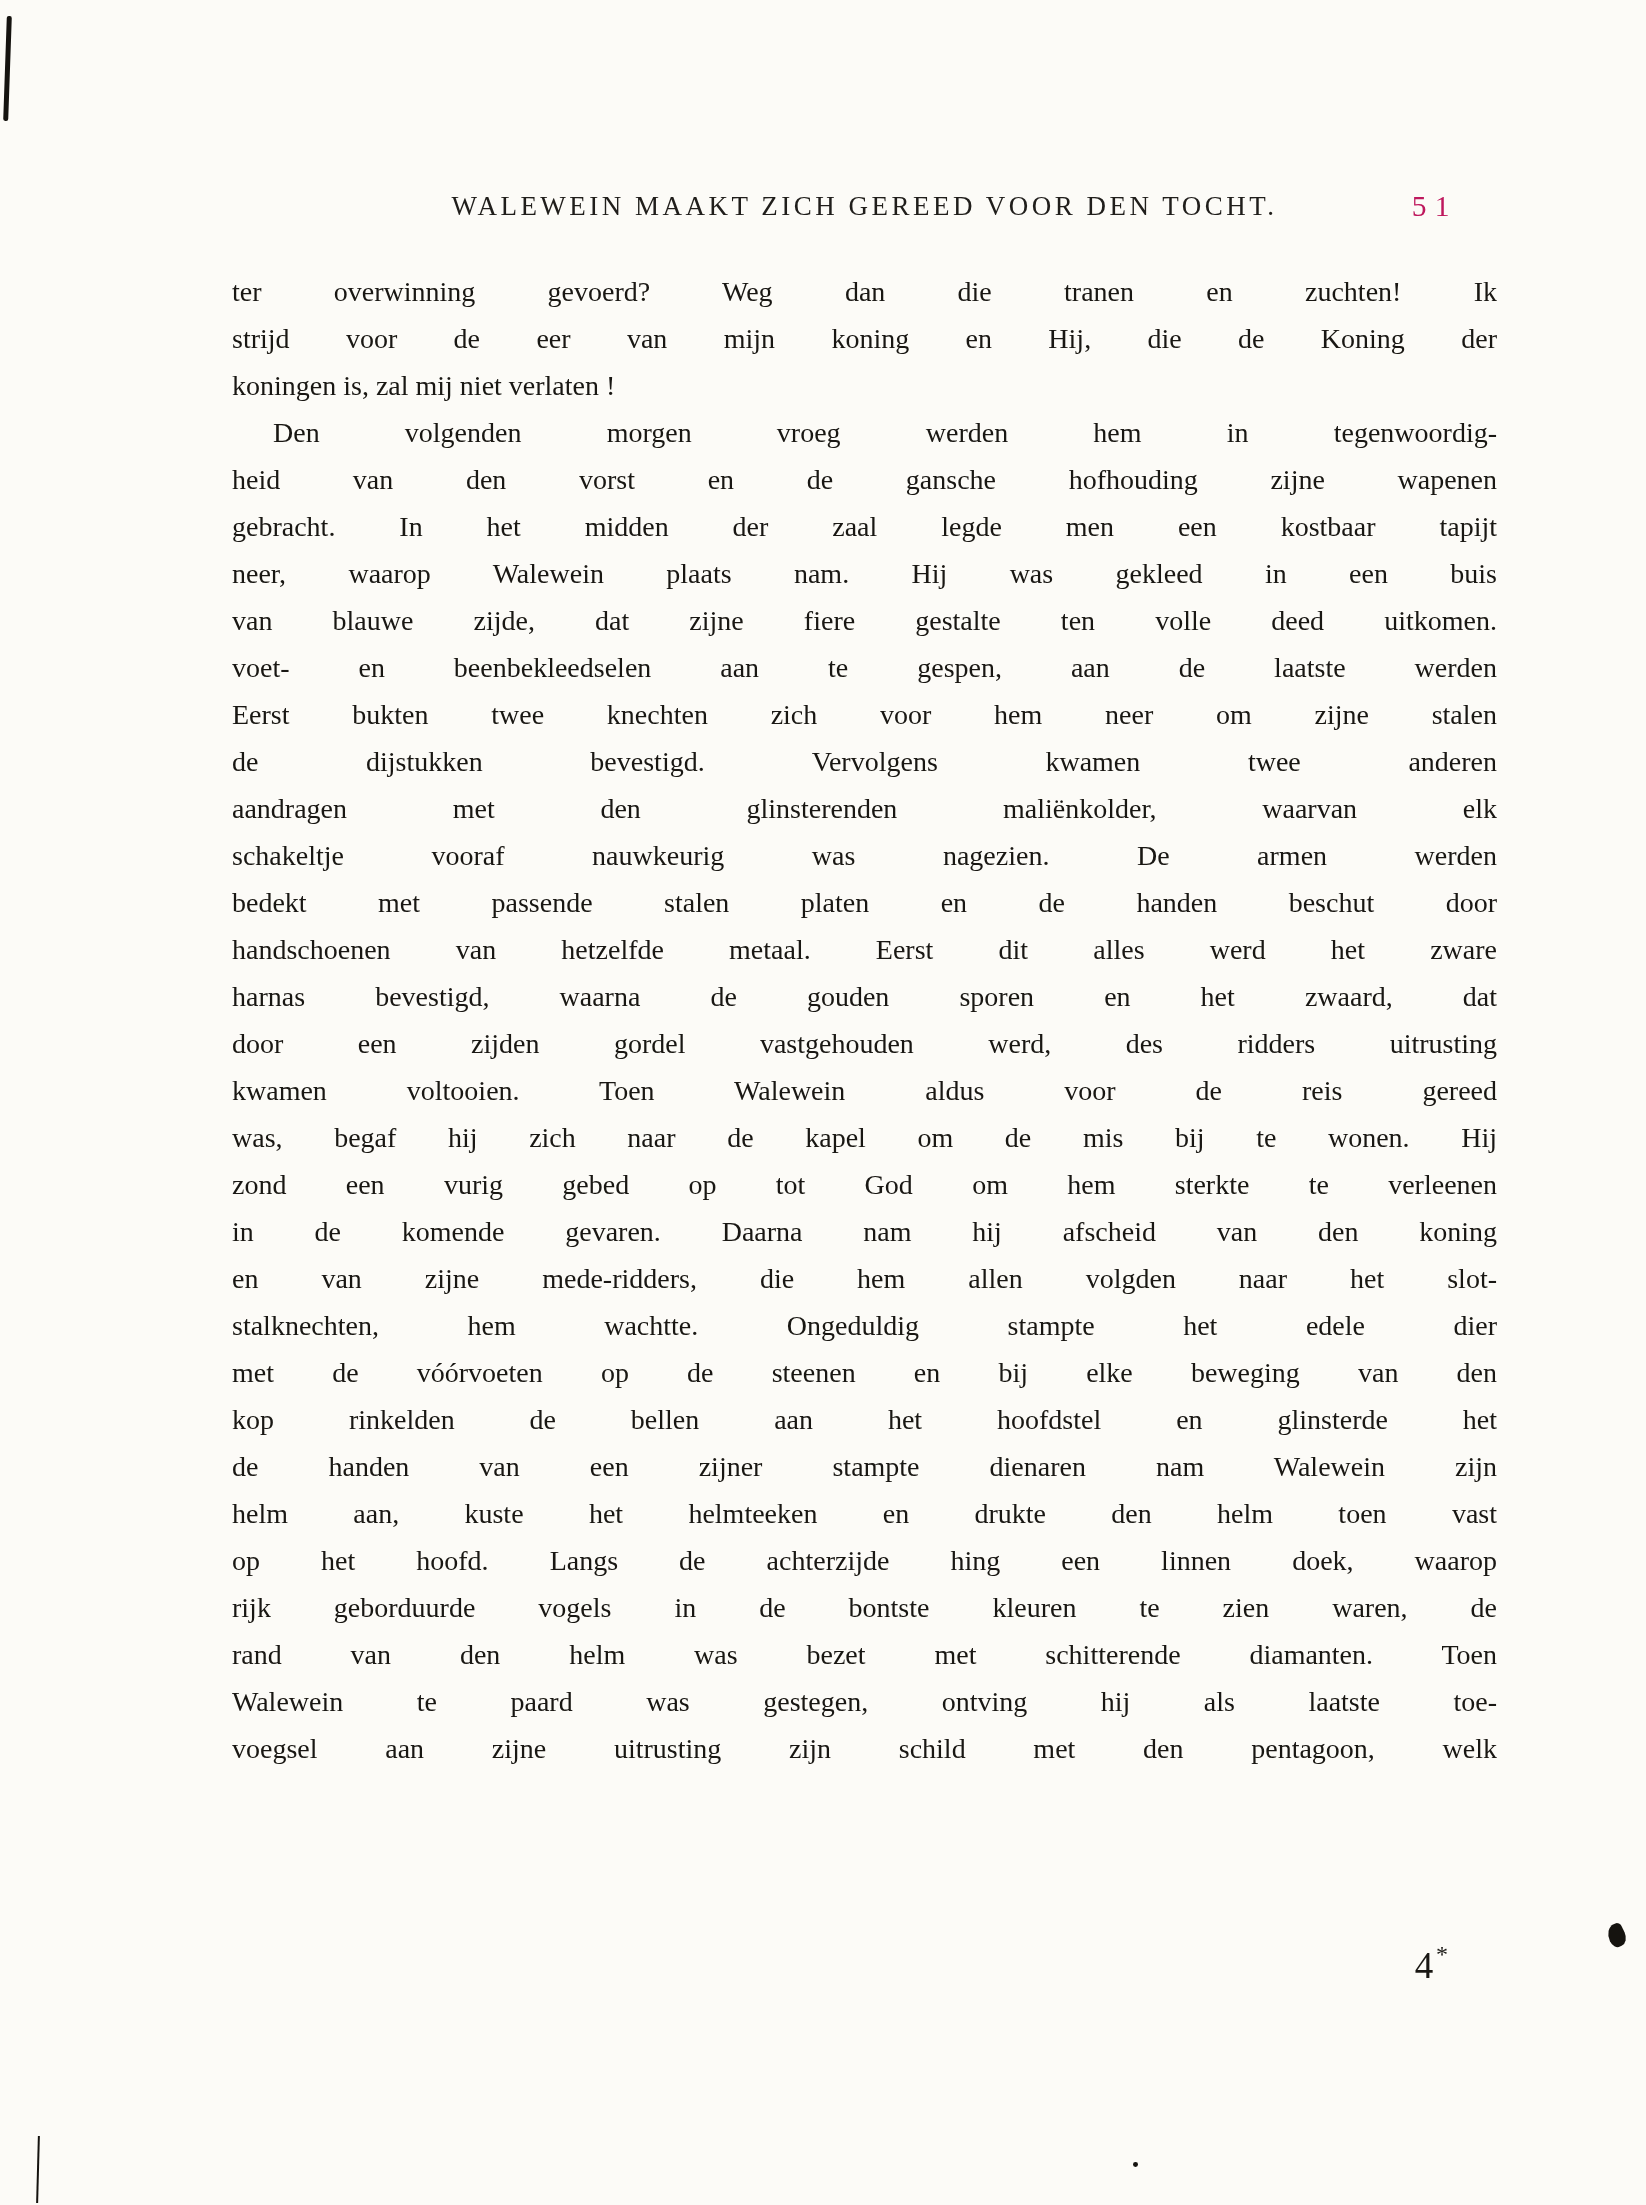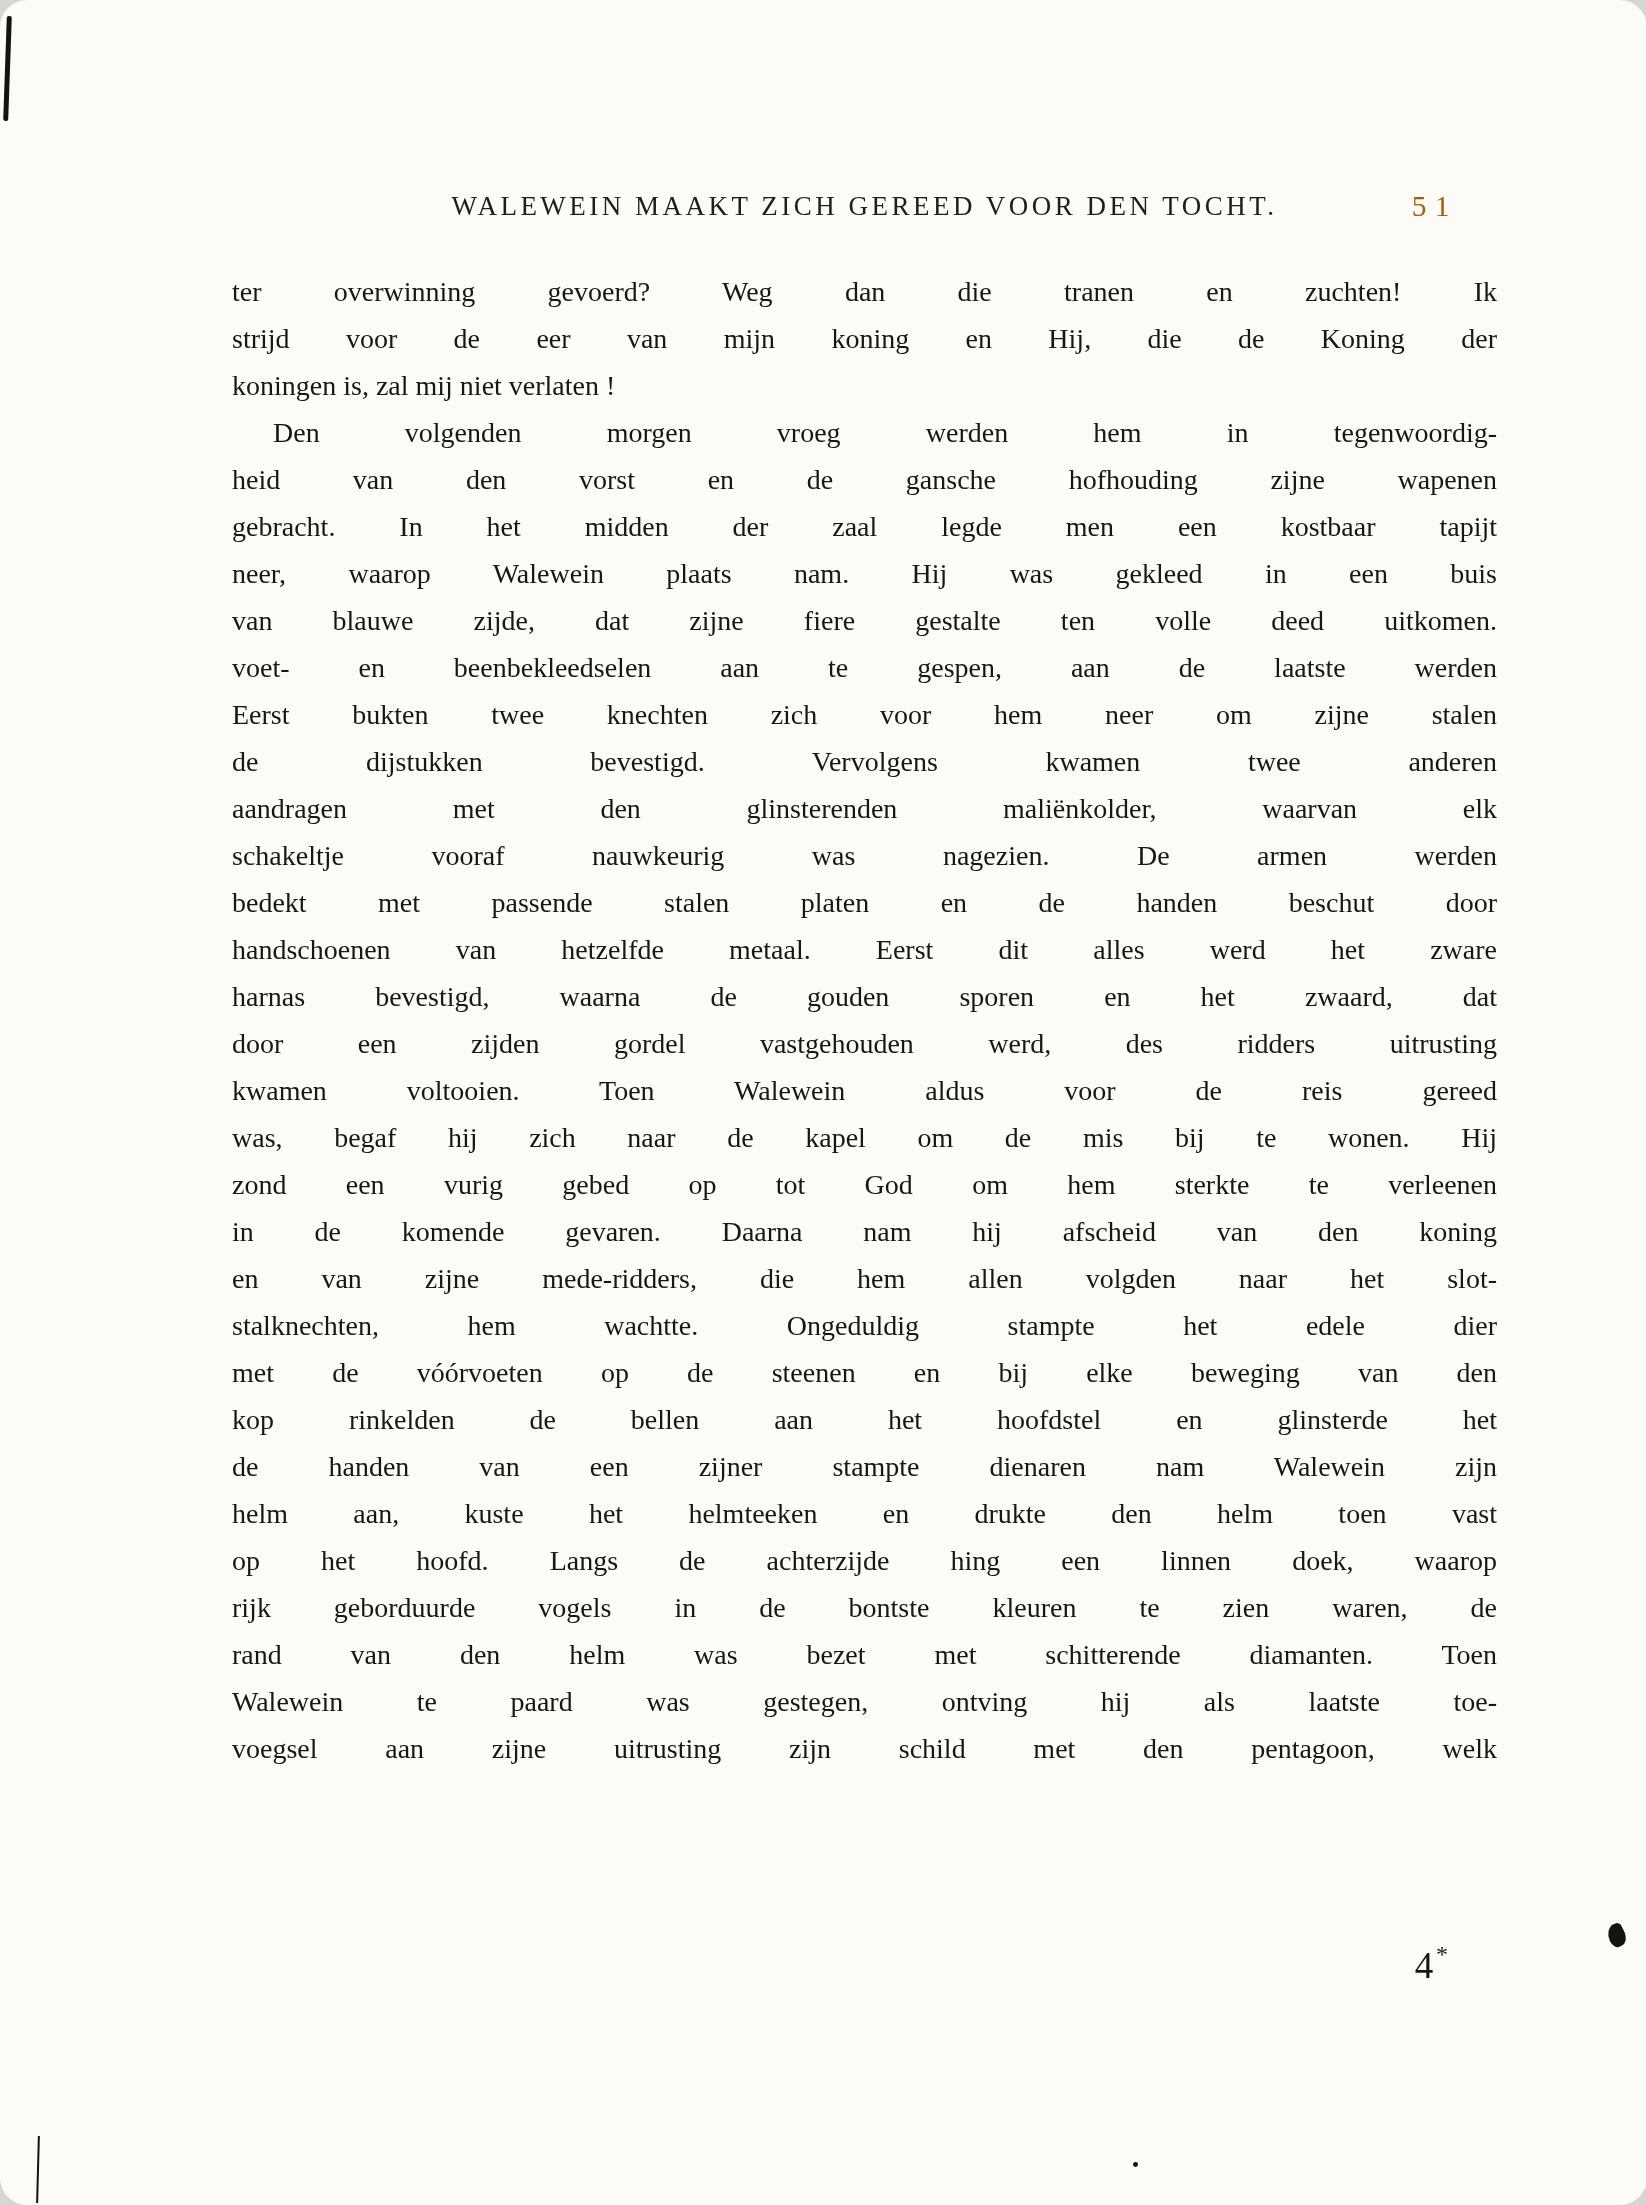--- a/index.html
+++ b/index.html
@@ -9,21 +9,20 @@
   }
   .page {
     position: relative;
     width: 1647px;
     height: 2205px;
     background: #fcfbf7;
     font-family: "Liberation Serif", "DejaVu Serif", serif;
     color: #1c1a17;
     overflow: hidden;
     box-sizing: border-box;
-    border-radius: 27px;
   }
   
   .running-head {
     position: absolute;
     top: 191px;
     left: 232px;
     width: 1265px;
     height: 38px;
   }
   .head-title {
@@ -34,21 +33,21 @@
     letter-spacing: 3.5px;
     white-space: nowrap;
     color: #201e1b;
   }
   .page-number {
     position: absolute;
     right: 39px;
     top: -1.4px;
     font-size: 29.5px;
     letter-spacing: 8.4px;
-    color: #a16207;
+    color: #be185d;
   }
   
   .body-text {
     position: absolute;
     top: 268px;
     left: 232px;
     width: 1265px;
     font-size: 28px;
     line-height: 47px;
     color: #191713;

